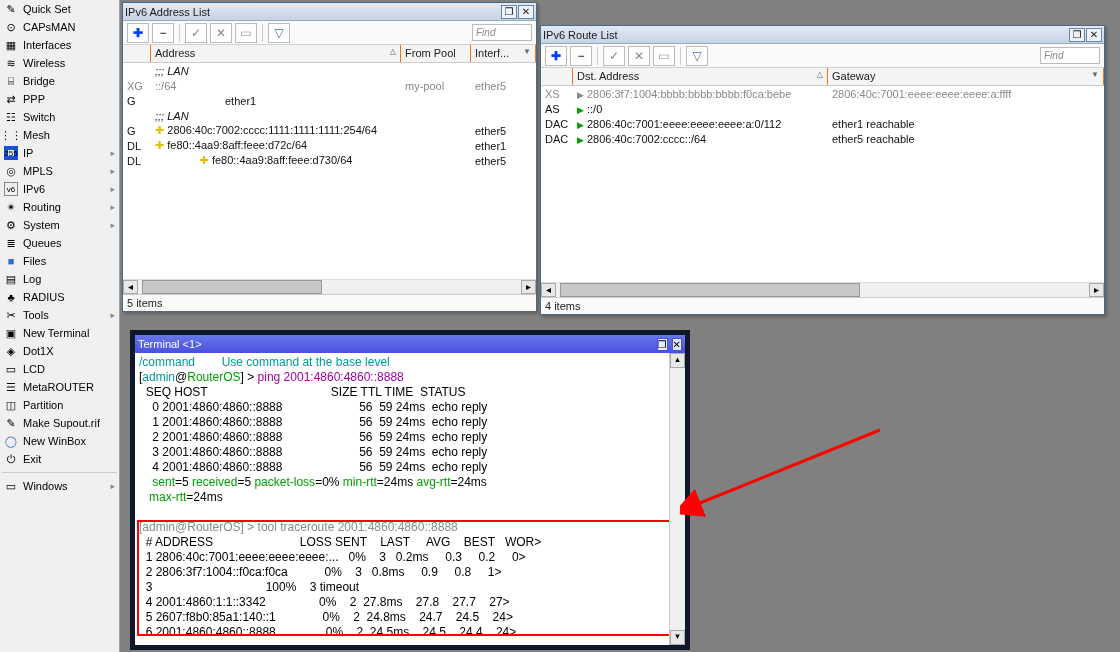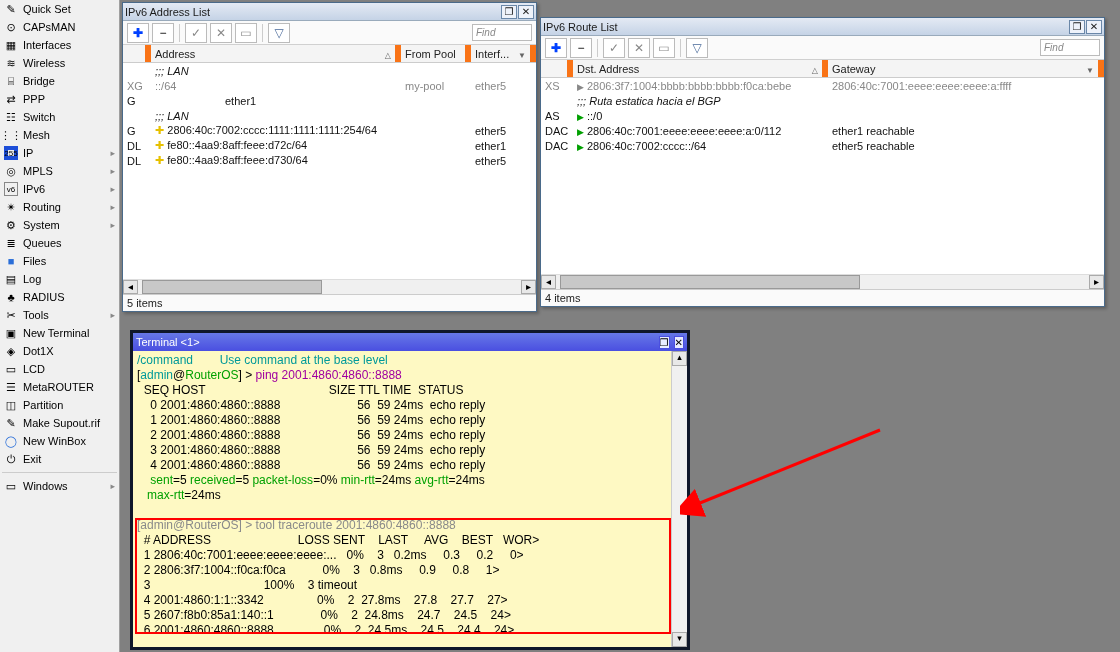--- a/index.html
+++ b/index.html
@@ -46,43 +46,43 @@
               display: flex; align-items: center; justify-content: center; font-size: 12px; }
   .tool-sep { width: 1px; height: 18px; background: #ccc; margin: 0 2px; }
   .find-box { margin-left: auto; width: 60px; height: 17px; border: 1px solid #bbb;
               font-size: 10px; font-style: italic; color: #888; padding: 0 3px;
               display: flex; align-items: center; background: #fff; }
 
   .list {
     flex: 1; overflow: auto; font-size: 11px;
   }
   .list-header { display: flex; background: #f4f4f4; border-bottom: 1px solid #ccc; height: 18px; position: sticky; top: 0; }
-  .list-header .col { border-right: 6px solid #f97316; padding: 2px 4px; display: flex; align-items: flex-end; color: #222; position:relative;}
+  .list-header .col { border-right: 1px solid #f97316; padding: 2px 4px; display: flex; align-items: flex-start; color: #222; position:relative;}
   .col .sort { position:absolute; right:4px; font-size:8px; color:#666;}
 
   .row { display: flex; align-items: center; height: 15px; }
   .row.section { font-style: italic; color: #444; }
   .cell { padding: 0 4px; white-space: nowrap; overflow: hidden; color: #111; }
 
   .statusbar { height: 17px; border-top: 1px solid #ccc; font-size: 11px; padding: 1px 4px;
                display: flex; align-items: center; color: #222; background:#fafafa;}
   .hscroll { height: 15px; border-top: 1px solid #ddd; background: #f0f0f0; display:flex; }
   .hscroll .thumb { width: 180px; background: #c8c8c8; border:1px solid #999; margin-left:4px; }
   .hscroll .arrow{width:15px;text-align:center;border:1px solid #aaa;background:#e8e8e8;font-size:10px;}
 
   
   .term {
     position: absolute;
-    border: 3px solid #0f172a;
+    border: 5px solid #0f172a;
   }
   .term-title { height: 18px; background: linear-gradient(#6678e8, #4a4fe0);
                 color: #fff; font-size: 11px; padding: 0 3px;
                 display: flex; align-items: center; justify-content: space-between; }
   .term-title .tb-btn { background: #e8ecff; border-color:#4a4fe0; color:#000;}
-  .term-body { background: #fef9c3; color: #000;
+  .term-body { background: #ffffff; color: #000;
                font-family: "Lucida Console", "Consolas", monospace; font-size: 12px;
                line-height: 15px; padding: 2px 4px; white-space: pre;
                height: calc(100% - 18px); overflow: hidden; position:relative;}
   .c-gray   { color: #8a8a8a; }
   .c-green  { color: #00a000; }
   .c-teal   { color: #009999; }
   .c-purple { color: #a000a0; }
   .red-box {
     position: absolute; border: 2px solid #ff0000;
   }
@@ -265,36 +265,36 @@
           <div class="cell" style="flex:1;">ether5</div>
         </div>
         <div class="row">
           <div class="cell" style="width:28px;">DL</div>
           <div class="cell" style="width:250px;"><span style="color:#e6c000">✚</span> fe80::4aa9:8aff:feee:d72c/64</div>
           <div class="cell" style="width:70px;"></div>
           <div class="cell" style="flex:1;">ether1</div>
         </div>
         <div class="row">
           <div class="cell" style="width:28px;">DL</div>
-          <div class="cell" style="width:250px;"><span style="color:#e6c000">✚</span> fe80::4aa9:8aff:feee:d730/64</div>
+          <div class="cell" style="width:250px;text-align:center;"><span style="color:#e6c000">✚</span> fe80::4aa9:8aff:feee:d730/64</div>
           <div class="cell" style="width:70px;"></div>
           <div class="cell" style="flex:1;">ether5</div>
         </div>
       </div>
   </div>
   <div class="hscroll">
       <span class="arrow">◂</span>
       <span class="thumb"></span>
       <span style="flex:1"></span>
       <span class="arrow">▸</span>
     </div>
   <div class="statusbar">5 items</div>
 </div>
 
-<div class="window" style="left:540px; top:17px; width:565px; height:290px;">
+<div class="window" style="left:540px; top:25px; width:565px; height:290px;">
   <div class="titlebar">
     <span>IPv6 Route List</span>
     <span class="tb-btns">
       <span class="tb-btn">❐</span>
       <span class="tb-btn">✕</span>
     </span>
   </div>
   <div class="toolbar">
     <span class="tool-btn" style="color:#0040ff;font-weight:bold">✚</span>
     <span class="tool-btn">−</span>
@@ -317,24 +317,20 @@
           <span>Gateway</span>
           <span class="sort">▼</span>
         </div>
     </div>
     <div id="route-rows">
         <div class="row">
           <div class="cell" style="width:32px;color:#888;">XS</div>
           <div class="cell" style="width:255px;color:#888;"><span class="tri-green" style="color:#888;">▶</span> 2806:3f7:1004:bbbb:bbbb:bbbb:f0ca:bebe</div>
           <div class="cell" style="flex:1;color:#888;">2806:40c:7001:eeee:eeee:eeee:a:ffff</div>
         </div>
-        <div class="row section">
-          <div class="cell" style="width:32px"></div>
-          <div class="cell" style="flex:1">;;; Ruta estatica hacia el BGP</div>
-        </div>
         <div class="row">
           <div class="cell" style="width:32px;">AS</div>
           <div class="cell" style="width:255px;"><span class="tri-green" style="">▶</span> ::/0</div>
         </div>
         <div class="row">
           <div class="cell" style="width:32px;">DAC</div>
           <div class="cell" style="width:255px;"><span class="tri-green" style="">▶</span> 2806:40c:7001:eeee:eeee:eeee:a:0/112</div>
           <div class="cell" style="flex:1;">ether1 reachable</div>
         </div>
         <div class="row">

